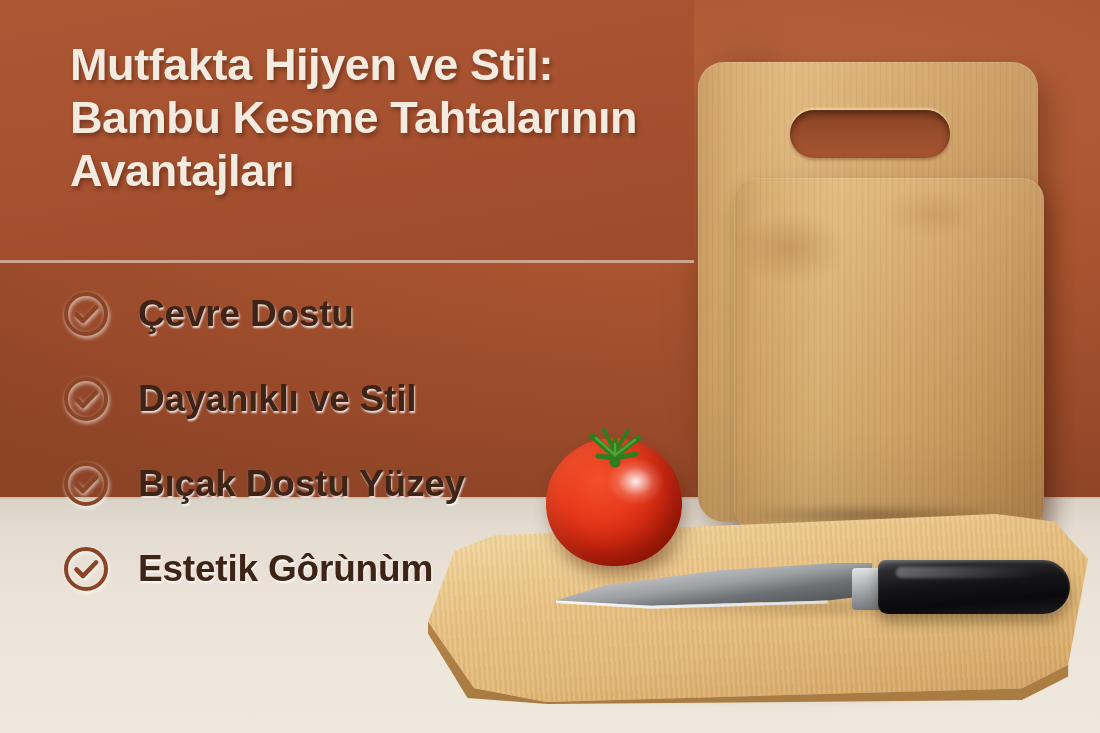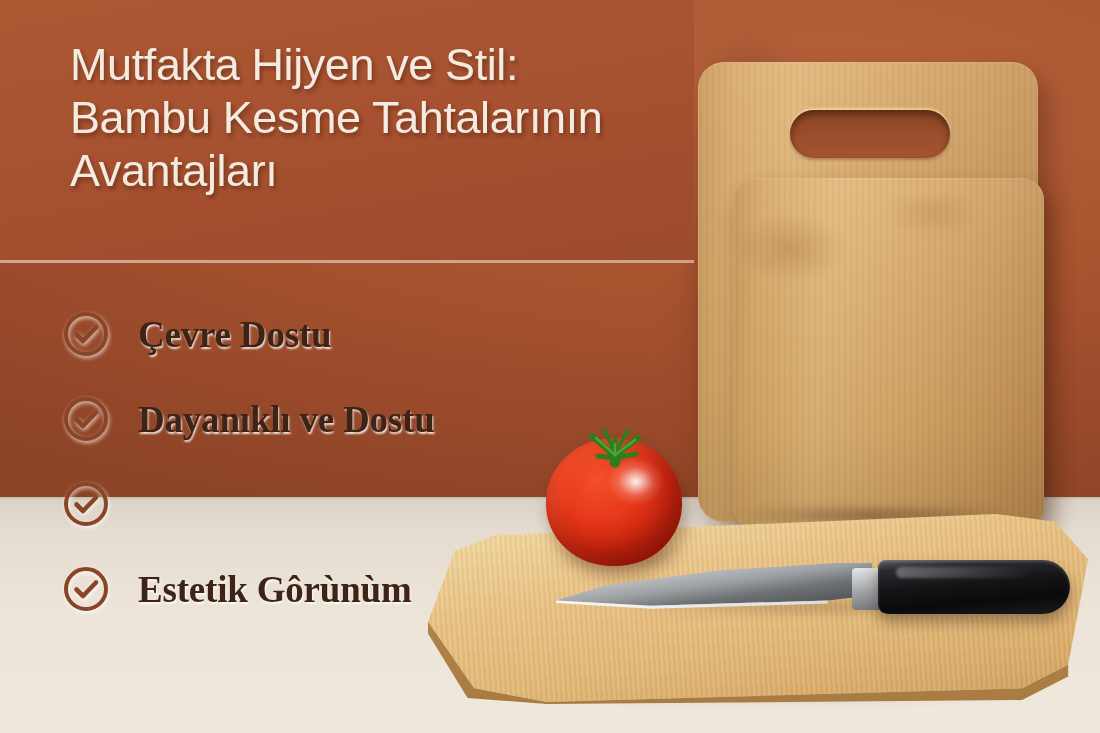--- a/index.html
+++ b/index.html
@@ -185,29 +185,29 @@
     position:absolute; left:0; top:0; width:694px; height:263px;
     background:linear-gradient(170deg,#AD5833 0%, #A5502F 55%, #9C4B2C 100%);
   }
   .header-band::after{
     content:""; position:absolute; left:0; bottom:0; width:100%; height:3px;
     background:rgba(245,236,222,.55);
   }
   .title{
     position:absolute; left:70px; top:38px; width:640px;
     color:#F3EBE0;
-    font-size:45px; line-height:53px; font-weight:400;
+    font-size:45px; line-height:53px; font-weight:700;
     letter-spacing:-.4px;
     text-shadow:2px 3px 4px rgba(60,22,8,.45);
     white-space:pre-line;
   }
 
   
   .features{
-    position:absolute; left:62px; top:304px; width:520px;font-family:Liberation Serif, serif;
+    position:absolute; left:62px; top:284px; width:520px;
   }
   .feature{
     display:flex; align-items:center; height:60px; margin-bottom:25px;
   }
   .feature:last-child{ margin-bottom:0;text-align:right; }
   .check-icon{
     width:48px; height:48px; flex:0 0 48px; margin-right:28px;
     position:relative;
   }
   .check-icon svg{ display:block; filter:drop-shadow(1px 2px 2px rgba(255,255,255,.75)); }
@@ -290,30 +290,31 @@
       <span class="feature-label">Çevre Dostu</span>
     </div>
 
     <div class="feature">
       <span class="check-icon">
         <svg width="48" height="48" viewBox="0 0 48 48">
           <circle cx="24" cy="24" r="20" fill="none" stroke="#8A4526" stroke-width="4"></circle>
           <path d="M14.5 24.5 L21 31 L34 17.5" fill="none" stroke="#8A4526" stroke-width="4.6" stroke-linecap="round" stroke-linejoin="round"></path>
         </svg>
       </span>
-      <span class="feature-label">Dayanıklı ve Dostu</span>
+      <span class="feature-label">Dayanıklı ve Stil</span>
     </div>
 
     <div class="feature">
       <span class="check-icon">
         <svg width="48" height="48" viewBox="0 0 48 48">
           <circle cx="24" cy="24" r="20" fill="none" stroke="#8A4526" stroke-width="4"></circle>
           <path d="M14.5 24.5 L21 31 L34 17.5" fill="none" stroke="#8A4526" stroke-width="4.6" stroke-linecap="round" stroke-linejoin="round"></path>
         </svg>
       </span>
+      <span class="feature-label">Bıçak Dostu Yüzey</span>
     </div>
 
     <div class="feature">
       <span class="check-icon">
         <svg width="48" height="48" viewBox="0 0 48 48">
           <circle cx="24" cy="24" r="20" fill="none" stroke="#8A4526" stroke-width="4"></circle>
           <path d="M14.5 24.5 L21 31 L34 17.5" fill="none" stroke="#8A4526" stroke-width="4.6" stroke-linecap="round" stroke-linejoin="round"></path>
         </svg>
       </span>
       <span class="feature-label">Estetik Gôrùnùm</span>

